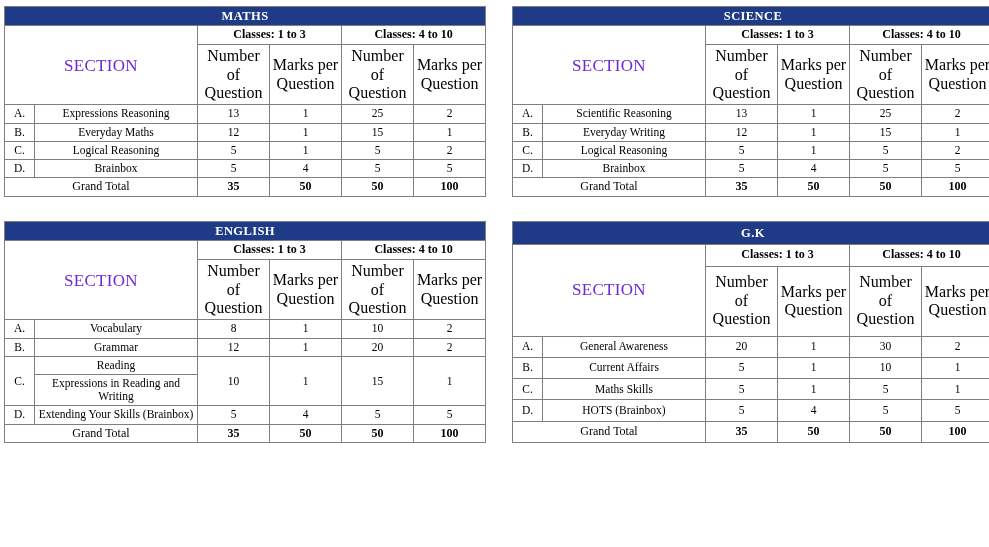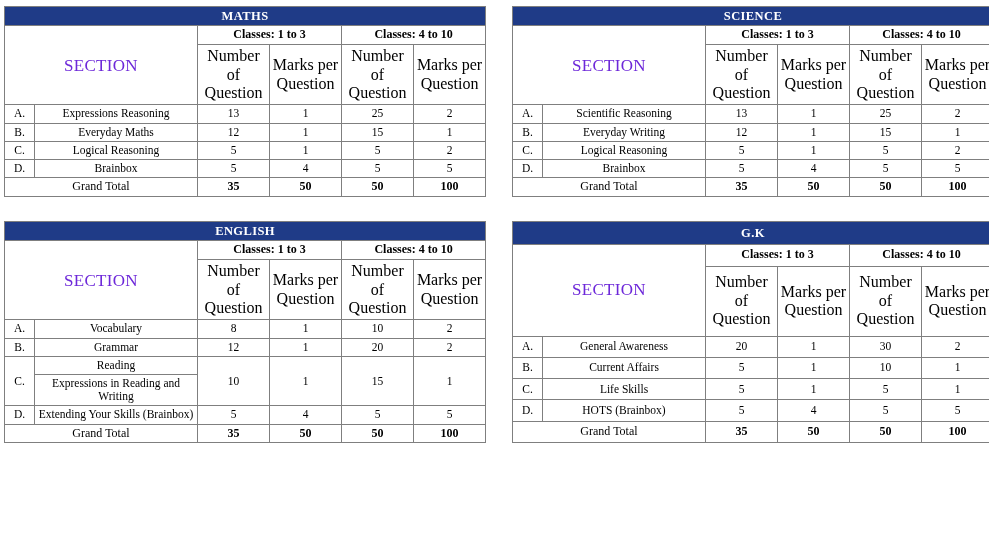--- a/index.html
+++ b/index.html
@@ -329,21 +329,21 @@
       <tr>
         <td class="letter">B.</td>
         <td class="rowname">Current Affairs</td>
         <td class="num">5</td>
         <td class="num">1</td>
         <td class="num">10</td>
         <td class="num">1</td>
       </tr>
       <tr>
         <td class="letter">C.</td>
-        <td class="rowname">Life Skills</td>
+        <td class="rowname">Maths Skills</td>
         <td class="num">5</td>
         <td class="num">1</td>
         <td class="num">5</td>
         <td class="num">1</td>
       </tr>
       <tr>
         <td class="letter">D.</td>
         <td class="rowname">HOTS (Brainbox)</td>
         <td class="num">5</td>
         <td class="num">4</td>

